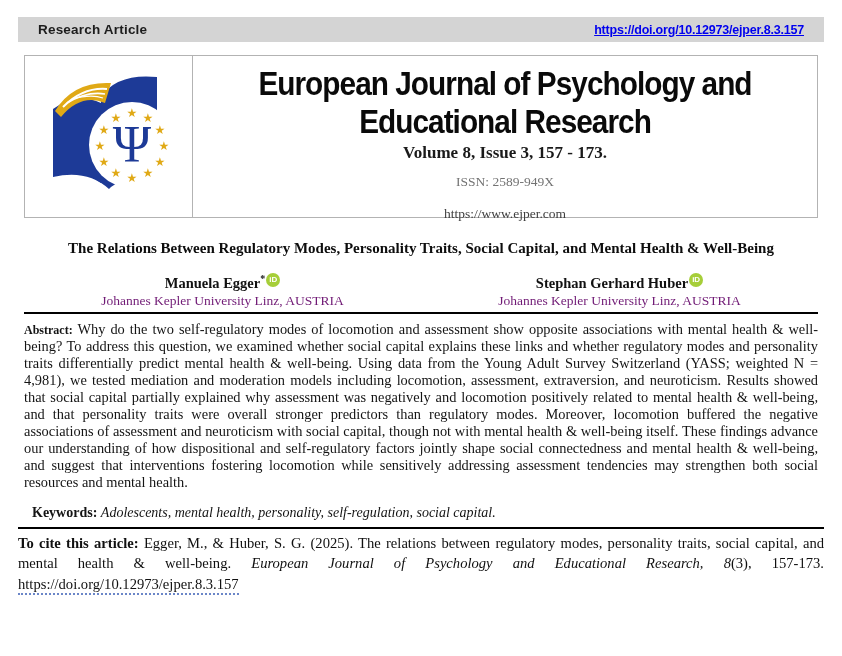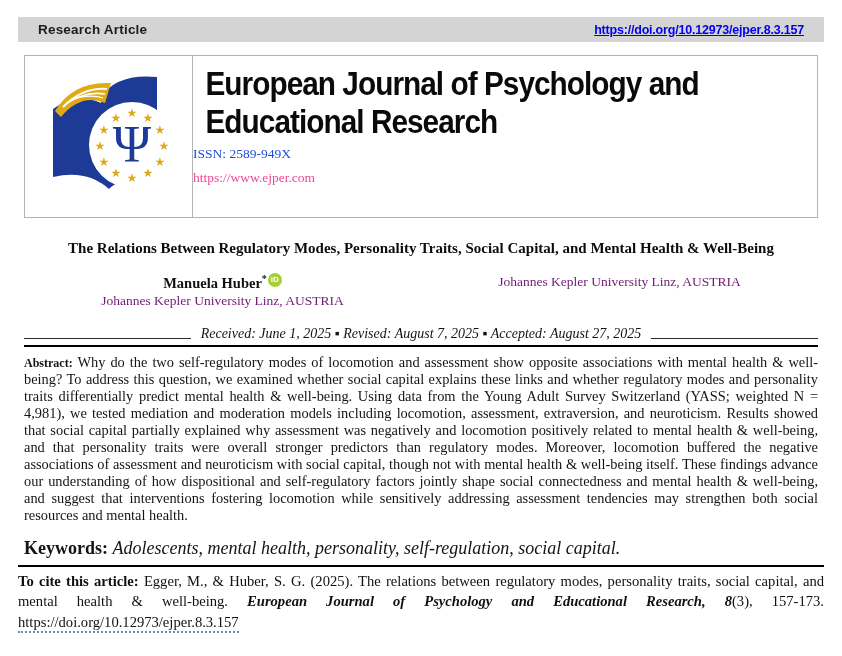--- a/index.html
+++ b/index.html
@@ -12,27 +12,27 @@
   .meta-bar { margin:17px 18px 0 18px; height:25px; background:#d4d4d4;
     display:flex; align-items:center; justify-content:space-between; padding:0 20px; }
   .meta-type { font-family:"Liberation Sans", sans-serif; font-weight:bold;
     font-size:13.5px; letter-spacing:.2px; color:#1c1c1c; }
   .meta-doi { font-family:"Liberation Sans", sans-serif; font-weight:bold;
     font-size:12.5px; color:#0000ee; text-decoration:underline; letter-spacing:-.2px; }
 
   
   .header-box { margin:13px 24px 0 24px; border:1px solid #b3b3b3; display:flex; height:163px; background:#fff; }
   .logo-cell { width:168px; border-right:1px solid #b3b3b3; display:flex; align-items:center; justify-content:center; }
-  .title-cell { flex:1; text-align:left; padding-top:10px; }
+  .title-cell { flex:1; text-align:center; padding-top:10px; }
   .journal-title { font-family:"Liberation Sans", sans-serif; font-weight:800;
     font-size:31px; line-height:1.12; letter-spacing:-1px; color:#0a0a0a;
     transform:scale(.96,1.08); transform-origin:center top; }
   .volume-line { margin-top:8px; font-weight:bold; font-size:17px; color:#1a1a1a; }
-  .issn-line { margin-top:11px; font-size:13.5px; color:#1d4ed8; }
-  .site-line { margin-top:8px; font-size:13.5px; color:#ec4899; }
+  .issn-line { margin-top:11px; font-size:13.5px; color:#737373; }
+  .site-line { margin-top:16px; font-size:13.5px; color:#404040; }
 
   
   .article-title { margin:21px 60px 0 60px; text-align:center; font-weight:bold;
     font-size:15px; line-height:1.33; color:#0d0d0d; }
 
   
   .authors-row { display:flex; margin:14px 24px 0 24px; }
   .author-block { flex:1; text-align:center; }
   .author-name { font-weight:bold; font-size:14.5px; color:#111; }
   .author-name sup { font-size:10px; }
@@ -47,27 +47,27 @@
   .dates-row::before, .dates-row::after { content:""; flex:1; border-top:1.3px solid #2a2a2a; transform:translateY(5px); }
   .dates-text { font-style:italic; font-size:14px; color:#141414; white-space:nowrap; }
   .rule-thick { border-top:2.8px solid #000; }
   .rule-abstract { margin:3px 24px 0 24px; }
   .rule-cite { margin:6px 18px 0 18px; }
 
   
   .abstract { margin:7px 24px 0 24px; font-size:14.4px; line-height:1.18;
     text-align:justify; color:#141414; }
   .abstract b { font-size:12px; }
-  .keywords { margin:14px 24px 0 24px; font-size:18px; color:#141414; }
+  .keywords { margin:14px 24px 0 32px; font-size:14px; color:#141414; }
   .keywords .kw-text { font-style:italic; }
 
   
   .citation { margin:4px 18px 0 18px; font-size:14.6px; line-height:1.42;
     text-align:justify; color:#101010; }
-  .citation .cite-journal, .citation .cite-vol { font-style:italic;font-weight:bold; }
+  .citation .cite-journal, .citation .cite-vol { font-style:italic; }
   .doi-dotted { border-bottom:2px dotted #6b86c8; padding-bottom:1px; }
 
   
   .logo-svg { display:block; }
 </style>
 </head>
 <body>
 
 <div class="page">
 
@@ -104,42 +104,43 @@
             <text x="65" y="71">★</text>
             <text x="77" y="59">★</text>
         </g>
       </svg>
     </div>
     <div class="title-cell">
       <div class="journal-title">
         <div>European Journal of Psychology and</div>
         <div>Educational Research</div>
       </div>
+      <div class="volume-line">Volume 8, Issue 3, 157 - 173.</div>
       <div class="issn-line">ISSN: 2589-949X</div>
       <div class="site-line">https://www.ejper.com</div>
     </div>
   </div>
 
   <h1 class="article-title">The Relations Between Regulatory Modes, Personality Traits, Social Capital, and Mental Health &amp; Well-Being</h1>
 
   <div class="authors-row">
     <div class="author-block">
       <div class="author-name">
-        <span>Manuela Huber</span><sup>*</sup><span class="orcid-badge">iD</span>
+        <span>Manuela Egger</span><sup>*</sup><span class="orcid-badge">iD</span>
       </div>
       <div class="author-affil">Johannes Kepler University Linz, AUSTRIA</div>
     </div>
     <div class="author-block">
+      <div class="author-name">
+        <span>Stephan Gerhard Huber</span><sup></sup><span class="orcid-badge">iD</span>
+      </div>
       <div class="author-affil">Johannes Kepler University Linz, AUSTRIA</div>
     </div>
   </div>
 
-  <div class="dates-row">
-    <span class="dates-text">Received: June 1, 2025 ▪ Revised: August 7, 2025 ▪ Accepted: August 27, 2025</span>
-  </div>
   <div class="rule-thick rule-abstract"></div>
 
   <p class="abstract"><b>Abstract:</b> <span>Why do the two self-regulatory modes of locomotion and assessment show opposite associations with mental health &amp; well-being? To address this question, we examined whether social capital explains these links and whether regulatory modes and personality traits differentially predict mental health &amp; well-being. Using data from the Young Adult Survey Switzerland (YASS; weighted N = 4,981), we tested mediation and moderation models including locomotion, assessment, extraversion, and neuroticism. Results showed that social capital partially explained why assessment was negatively and locomotion positively related to mental health &amp; well-being, and that personality traits were overall stronger predictors than regulatory modes. Moreover, locomotion buffered the negative associations of assessment and neuroticism with social capital, though not with mental health &amp; well-being itself. These findings advance our understanding of how dispositional and self-regulatory factors jointly shape social connectedness and mental health &amp; well-being, and suggest that interventions fostering locomotion while sensitively addressing assessment tendencies may strengthen both social resources and mental health.</span></p>
 
   <p class="keywords"><b>Keywords:</b> <span class="kw-text">Adolescents, mental health, personality, self-regulation, social capital.</span></p>
 
   <div class="rule-thick rule-cite"></div>
 
   <p class="citation"><b>To cite this article:</b> <span>Egger, M., &amp; Huber, S. G. (2025). The relations between regulatory modes, personality traits, social capital, and mental health &amp; well-being.</span> <span class="cite-journal">European Journal of Psychology and Educational Research,</span> <span class="cite-vol">8</span><span>(3), 157-173.</span> <span class="doi-dotted">https://doi.org/10.12973/ejper.8.3.157</span></p>
 

